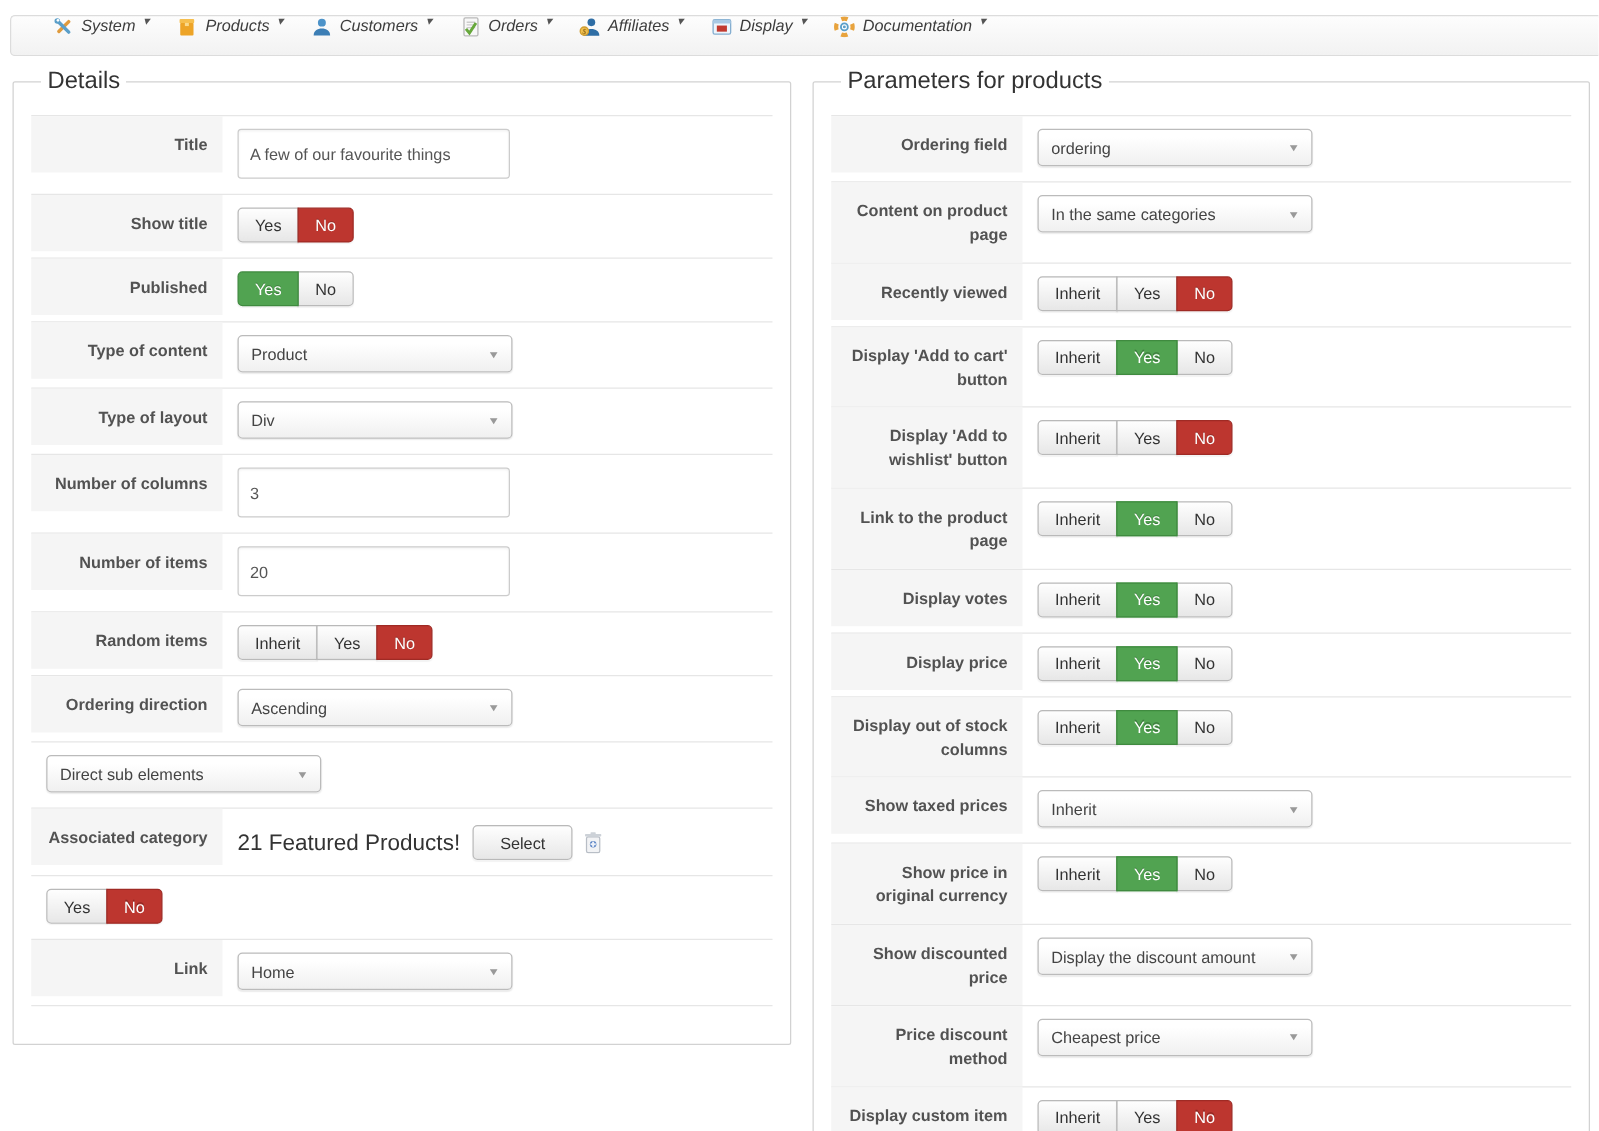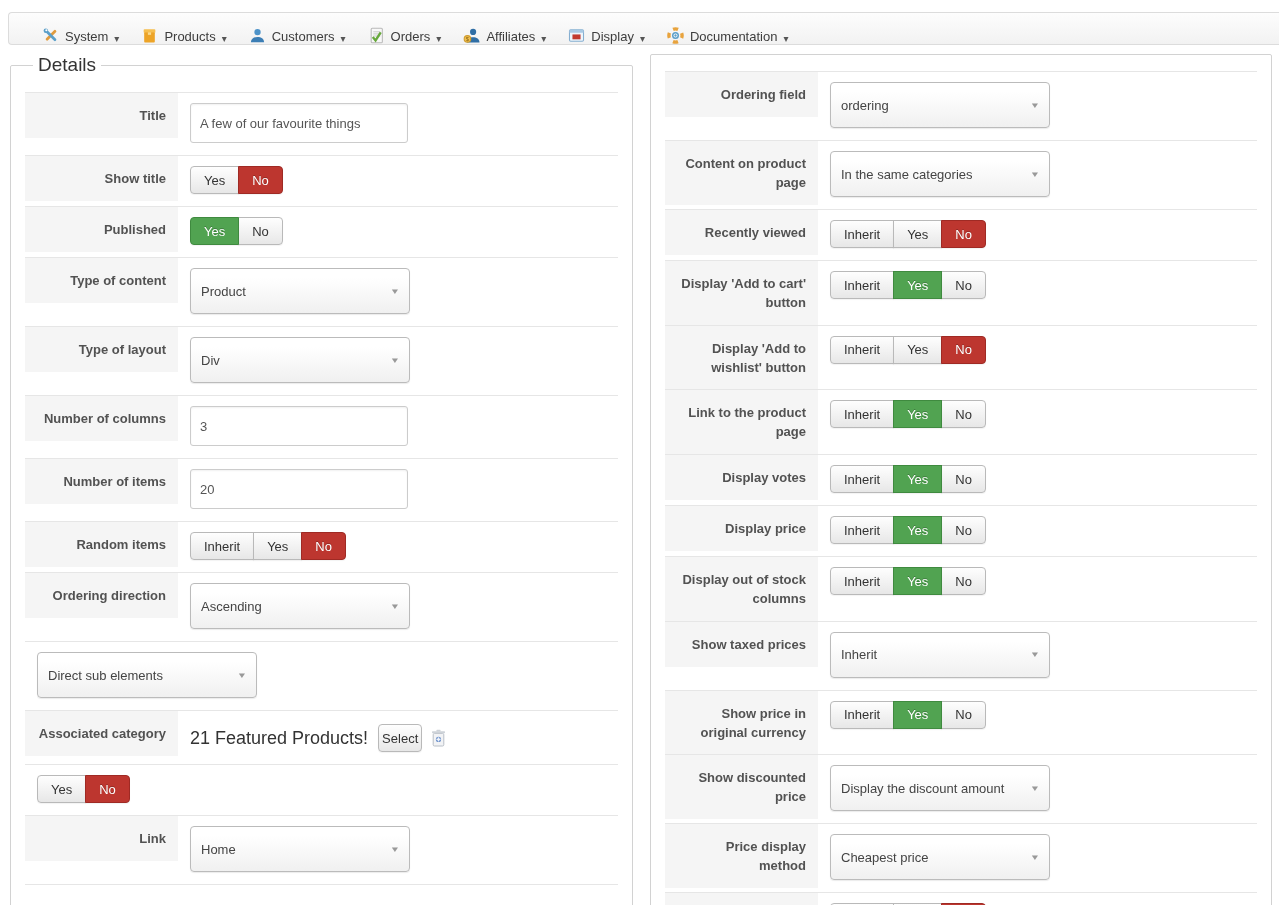--- a/index.html
+++ b/index.html
@@ -3,22 +3,22 @@
 <meta charset="utf-8">
 <style>
   * { box-sizing: border-box; margin: 0; padding: 0; }
   html,body { width: 1279px; height: 905px; overflow: hidden; background: #fff;
     font-family: "Liberation Sans", sans-serif; color: #333; }
 
   
   .navbar { margin: 12px 0 0 8px; height: 33px; display: flex; align-items: center;
     padding-left: 22px; background: linear-gradient(#fdfdfd, #f2f2f2);
     border: 1px solid #dcdcdc; border-radius: 4px 0 0 4px; border-right: none; }
-  .nav-item { display: inline-flex; align-items: flex-end; padding: 0 11px; height: 100%;
-    cursor: pointer; font-size: 13px; color: #3d3d3d; }
+  .nav-item { display: inline-flex; align-items: flex-start; padding: 0 11px; height: 100%;
+    cursor: pointer; font-size: 13px; color: #3d3d3d; font-style: italic; }
   .nav-icon { width: 17px; height: 17px; margin-right: 6px; display: inline-flex; }
   .nav-icon svg { width: 17px; height: 17px; }
   .caret { margin-left: 6px; font-size: 10px; color: #555; line-height: 1; }
 
   
   .panels { display: flex; align-items: flex-start; gap: 17px; padding-left: 10px; margin-top: 9px; }
   fieldset { border: 1px solid #d2d2d2; border-radius: 2px; background: #fff;
     padding: 10px 14px 30px; }
   fieldset.details { width: 623px; }
   fieldset.parameters { width: 622px; }
@@ -28,42 +28,42 @@
   .form-row { display: flex; border-bottom: 1px solid #e6e6e6; align-items: flex-start; }
   .label-cell { width: 153px; flex: 0 0 153px; background: #f5f5f5; text-align: right;
     font-weight: bold; font-size: 13px; color: #525252; padding: 14px 12px 12px; line-height: 1.45; }
   .value-cell { flex: 1; padding: 10px 12px 12px; display: flex; align-items: flex-start; min-height: 44px; }
 
   
   .text-input { width: 218px; height: 40px; border: 1px solid #ccc; border-radius: 3px;
     padding: 0 9px; font-size: 13px; color: #555; font-family: "Liberation Sans", sans-serif;
     box-shadow: inset 0 1px 2px rgba(0,0,0,.06); outline: none; background: #fff; }
 
-  .select-box { width: 220px; height: 46px; border: 1px solid #bbb; border-radius: 4px;
+  .select-box { width: 220px; height: 30px; border: 1px solid #bbb; border-radius: 4px;
     background: linear-gradient(#ffffff 20%, #f0f0f0 100%);
     display: inline-flex; align-items: center; justify-content: space-between;
     padding: 0 10px; font-size: 13px; color: #444; cursor: pointer;
     box-shadow: 0 1px 1px rgba(0,0,0,.08); }
   .select-arrow { font-size: 8px; color: #999; transform: scaleX(1.3); }
 
   .btn-group { display: inline-flex; }
   .toggle-btn { height: 28px; padding: 0 13px; font-size: 13px; color: #333;
     font-family: "Liberation Sans", sans-serif; cursor: pointer;
     background: linear-gradient(#fefefe, #e7e7e7); border: 1px solid #b9b9b9;
     margin-left: -1px; position: relative; box-shadow: 0 1px 1px rgba(0,0,0,.05); }
   .toggle-btn:first-child { border-radius: 4px 0 0 4px; margin-left: 0; }
   .toggle-btn:last-child { border-radius: 0 4px 4px 0; }
   .toggle-btn.active-red { background: #bd362f; border-color: #9f2a24; color: #fff;
     text-shadow: 0 -1px 0 rgba(0,0,0,.25); z-index: 2; }
   .toggle-btn.active-green { background: #51a351; border-color: #3f8a3f; color: #fff;
     text-shadow: 0 -1px 0 rgba(0,0,0,.25); z-index: 2; }
 
   .category-wrap { display: inline-flex; align-items: center; padding-top: 3px; }
   .category-text { font-size: 18px; color: #333; margin-right: 10px; }
-  .select-button { height: 28px; padding: 0 3px; font-size: 13px; color: #333;
+  .select-button { height: 28px; padding: 0 21px; font-size: 13px; color: #333;
     font-family: "Liberation Sans", sans-serif; cursor: pointer;
     background: linear-gradient(#fefefe, #e7e7e7); border: 1px solid #b9b9b9;
     border-radius: 4px; box-shadow: 0 1px 1px rgba(0,0,0,.05); margin-right: 9px; }
   .trash { display: inline-flex; cursor: pointer; }
 </style>
 </head>
 <body>
 
 <nav class="navbar" id="nav-mount">
     <div class="nav-item">
@@ -265,20 +265,21 @@
           <div class="value-cell">
             <div class="select-box">
               <span class="select-text">Home</span>
               <span class="select-arrow">▼</span>
             </div>
           </div>
         </div>
       </div>
   </fieldset>
   <fieldset class="parameters">
+    <legend>Parameters for products</legend>
     <div class="rows" id="parameters-rows">
         <div class="form-row">
           <div class="label-cell">Ordering field</div>
           <div class="value-cell">
             <div class="select-box">
               <span class="select-text">ordering</span>
               <span class="select-arrow">▼</span>
             </div>
           </div>
         </div>
@@ -383,21 +384,21 @@
         <div class="form-row">
           <div class="label-cell">Show discounted price</div>
           <div class="value-cell">
             <div class="select-box">
               <span class="select-text">Display the discount amount</span>
               <span class="select-arrow">▼</span>
             </div>
           </div>
         </div>
         <div class="form-row">
-          <div class="label-cell">Price display method</div>
+          <div class="label-cell">Price discount method</div>
           <div class="value-cell">
             <div class="select-box">
               <span class="select-text">Cheapest price</span>
               <span class="select-arrow">▼</span>
             </div>
           </div>
         </div>
         <div class="form-row">
           <div class="label-cell">Display custom item fields</div>
           <div class="value-cell">

